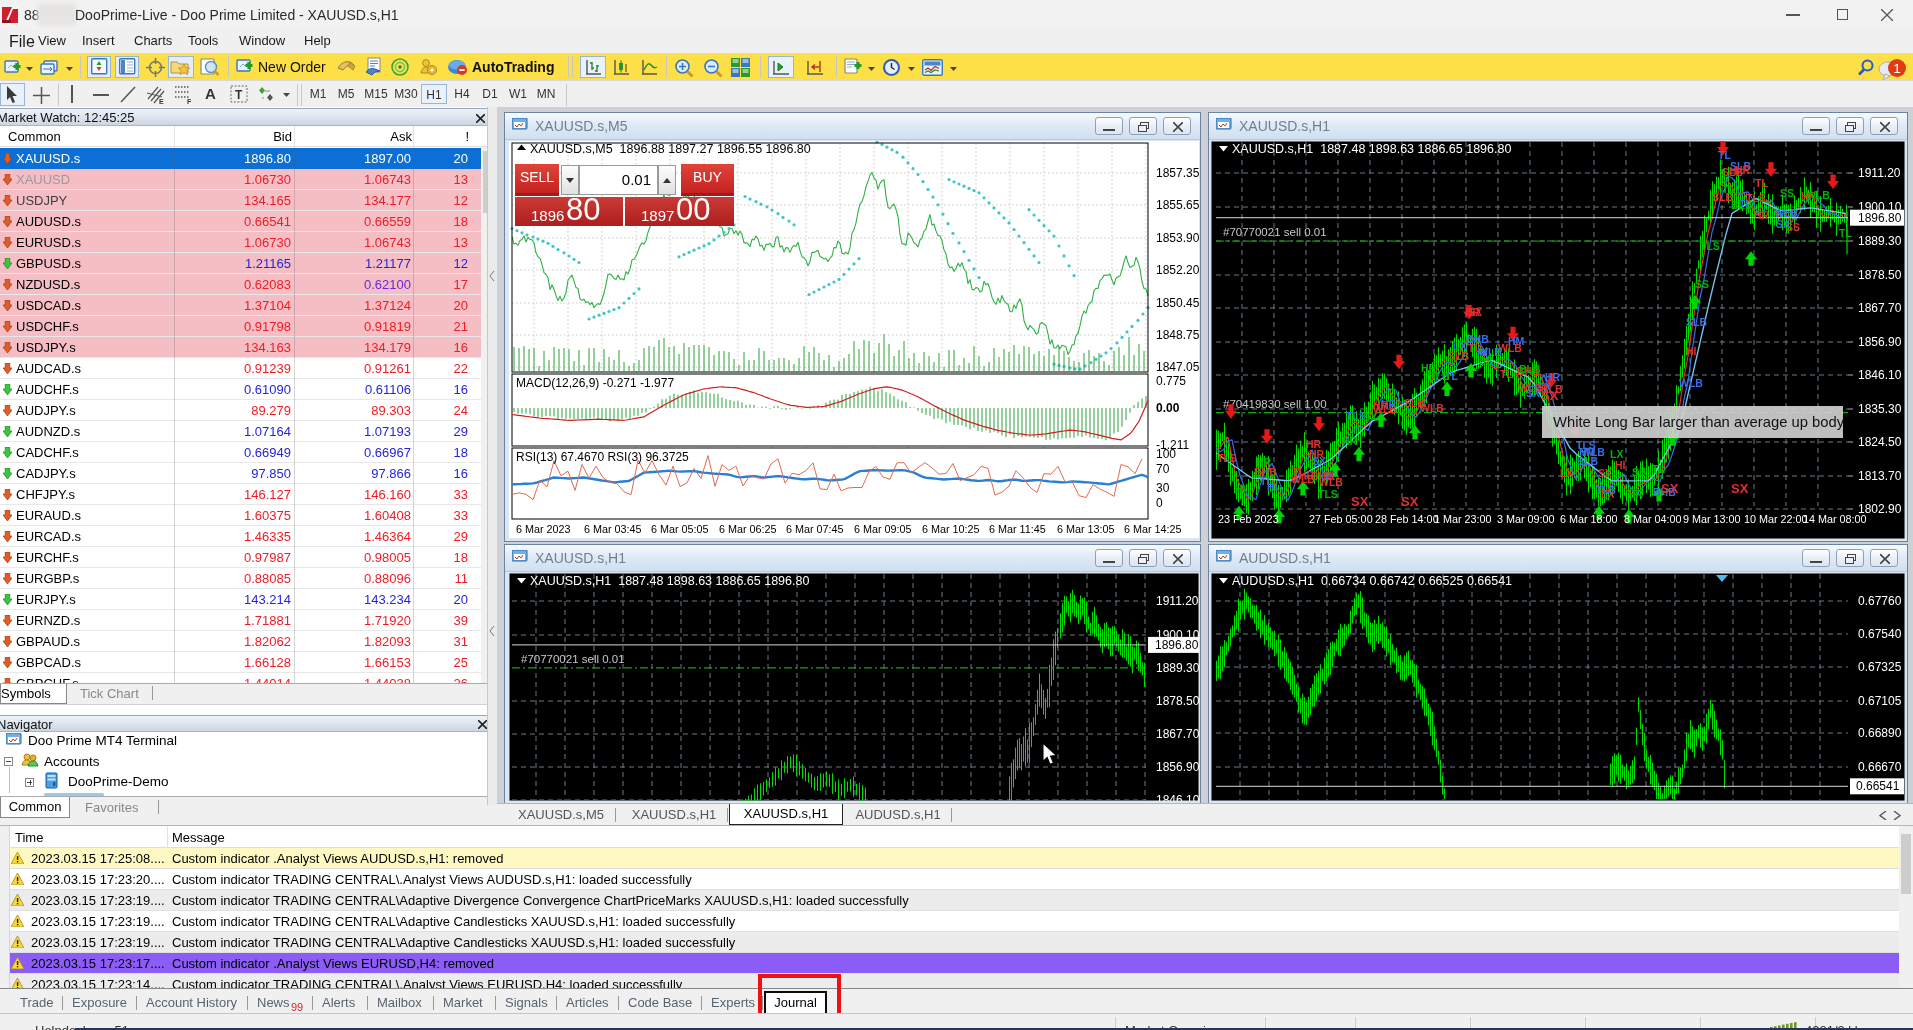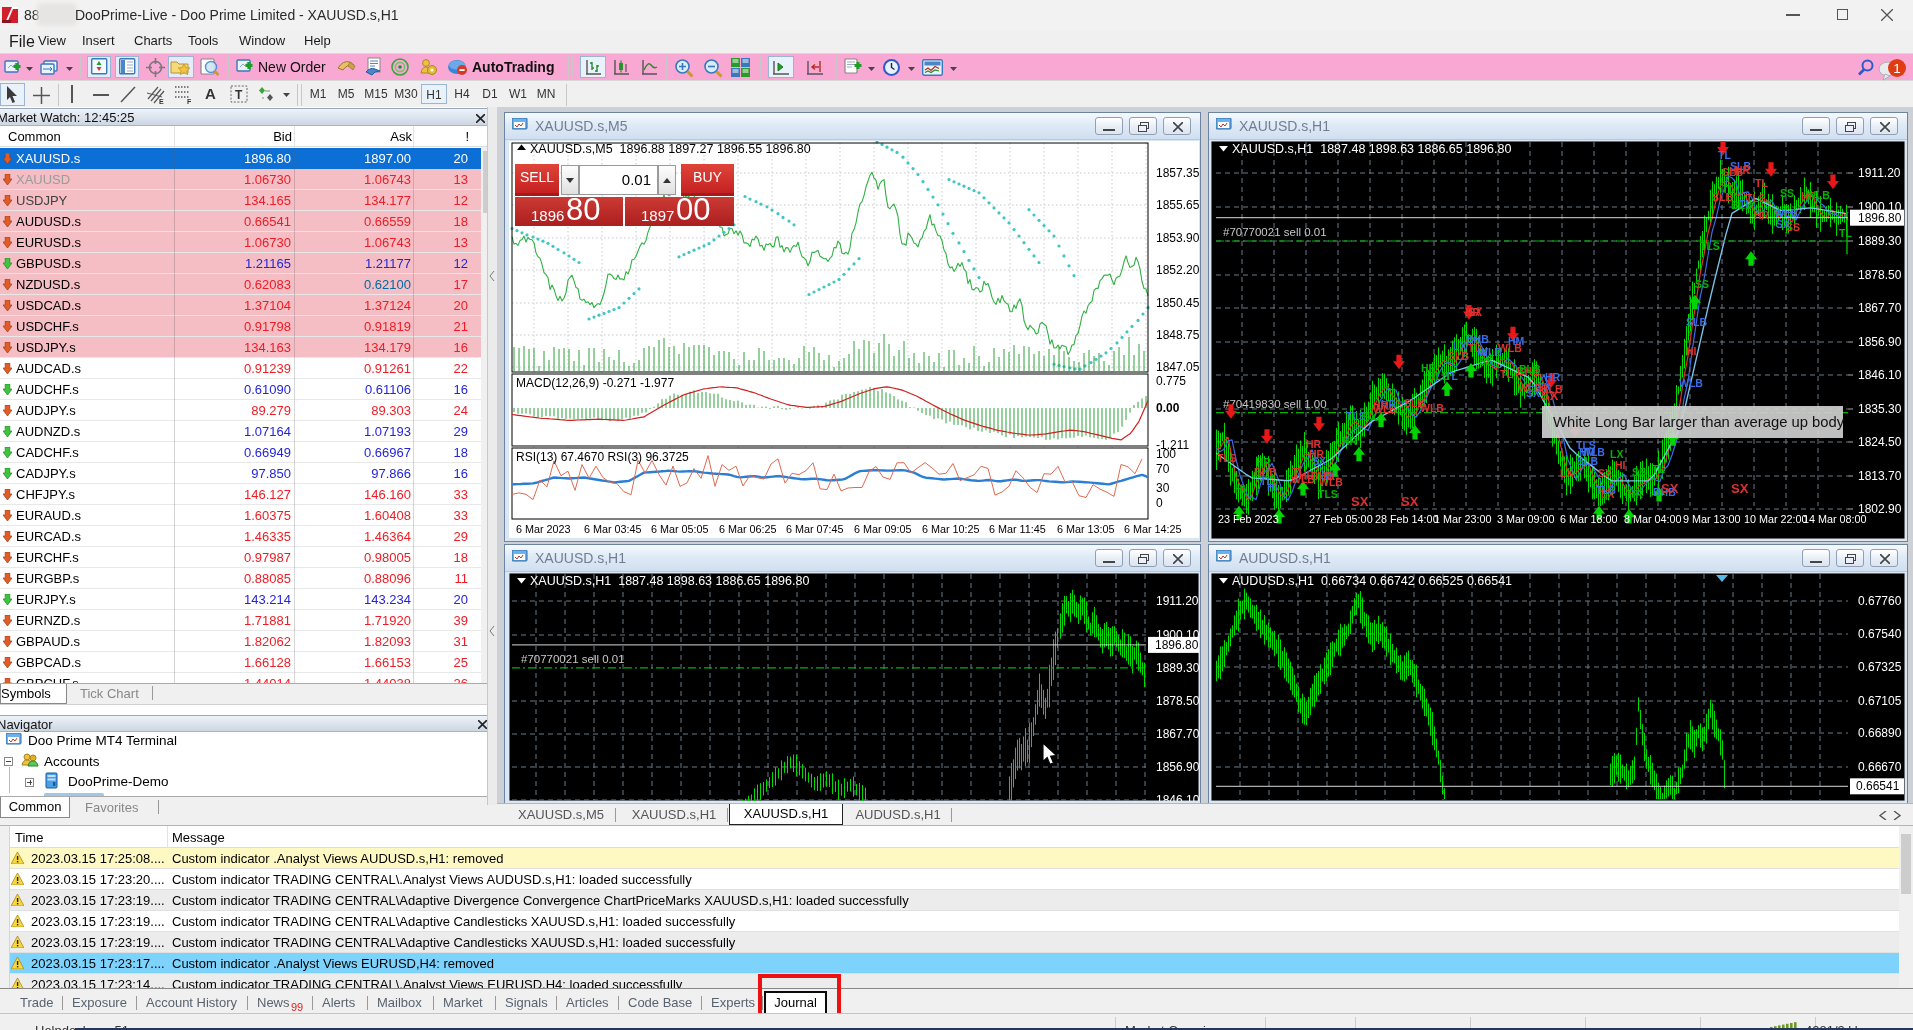--- a/index.html
+++ b/index.html
@@ -40,21 +40,21 @@
 </div>
 <div class="abs" style="left:0;top:30px;width:1913px;height:24px;background:#f0f0f0;border-bottom:1px solid #d8d8d8">
     <div class="abs" style="left:9px;top:3px;font-size:16px;color:#1a1a1a">File</div>
     <div class="abs" style="left:38px;top:3px;font-size:13px;color:#1a1a1a">View</div>
     <div class="abs" style="left:82px;top:3px;font-size:13px;color:#1a1a1a">Insert</div>
     <div class="abs" style="left:134px;top:3px;font-size:13px;color:#1a1a1a">Charts</div>
     <div class="abs" style="left:188px;top:3px;font-size:13px;color:#1a1a1a">Tools</div>
     <div class="abs" style="left:239px;top:3px;font-size:13px;color:#1a1a1a">Window</div>
     <div class="abs" style="left:304px;top:3px;font-size:13px;color:#1a1a1a">Help</div>
   </div>
-<div class="abs" style="left:0;top:54px;width:1913px;height:27px;background:#f9a8d4;border-bottom:1px solid #d8d8d8">
+<div class="abs" style="left:0;top:54px;width:1913px;height:27px;background:#fde047;border-bottom:1px solid #d8d8d8">
     <svg class="abs" style="left:4px;top:5px" width="20" height="18">
       <rect x="1" y="2" width="13" height="11" rx="1" fill="#eaf2fb" stroke="#3a78bd" stroke-width="1.4"></rect>
       <path d="M4 9 l3 -3 l2 2 l3 -4" stroke="#8ab" stroke-width="1" fill="none"></path>
       <path d="M13 11 v-7 M9.5 7.5 h7" stroke="#1f9e26" stroke-width="3.2"></path>
     </svg>
     <svg class="abs" style="left:26px;top:13px" width="8" height="5">
       <path d="M0 0 h7 l-3.5 4 z" fill="#444"></path>
     </svg>
     <svg class="abs" style="left:40px;top:5px" width="22" height="18">
       <rect x="4" y="2" width="13" height="10" rx="1" fill="#eaf2fb" stroke="#3a78bd" stroke-width="1.4"></rect>
@@ -326,21 +326,21 @@
       <span class="mwbid" style="color:#2424d8">1.21165</span>
       <span class="mwask" style="color:#2424d8">1.21177</span>
       <span class="mwsp" style="color:#2424d8">12</span>
     </div>
     <div class="mwrow" style="top:167px;background:#f5bdc4;border-bottom:1px solid #e8e8e8">
       <svg class="arrw" viewBox="0 0 9 11">
         <path d="M2.2 0 h4.6 v5 h2.2 L4.5 11 L0 5 h2.2 z" fill="#e25c28" stroke="#9c3a10" stroke-width="0.7"></path>
       </svg>
       <span class="mwsym" style="color:#000">NZDUSD.s</span>
       <span class="mwbid" style="color:#ee1c25">0.62083</span>
-      <span class="mwask" style="color:#0369a1">0.62100</span>
+      <span class="mwask" style="color:#6d28d9">0.62100</span>
       <span class="mwsp" style="color:#ee1c25">17</span>
     </div>
     <div class="mwrow" style="top:188px;background:#f5bdc4;border-bottom:1px solid #e8e8e8">
       <svg class="arrw" viewBox="0 0 9 11">
         <path d="M2.2 0 h4.6 v5 h2.2 L4.5 11 L0 5 h2.2 z" fill="#e25c28" stroke="#9c3a10" stroke-width="0.7"></path>
       </svg>
       <span class="mwsym" style="color:#000">USDCAD.s</span>
       <span class="mwbid" style="color:#ee1c25">1.37104</span>
       <span class="mwask" style="color:#ee1c25">1.37124</span>
       <span class="mwsp" style="color:#ee1c25">20</span>
@@ -2089,21 +2089,21 @@
     </div>
     <div class="journ-row" style="left:10px;top:106px;background:#ececec;border-bottom:1px solid #e0e0e0">
       <svg class="warn" viewBox="0 0 13 12">
         <path d="M6.5 0 L13 12 H0 Z" fill="#f8d73e" stroke="#a8881a" stroke-width="0.8"></path>
         <rect x="5.9" y="4" width="1.4" height="4" fill="#222"></rect>
         <rect x="5.9" y="9" width="1.4" height="1.4" fill="#222"></rect>
       </svg>
       <span class="jtime">2023.03.15 17:23:19....</span>
       <span class="jmsg">Custom indicator TRADING CENTRAL\Adaptive Candlesticks XAUUSD.s,H1: loaded successfully</span>
     </div>
-    <div class="journ-row" style="left:10px;top:127px;background:#7dd3fc;border-bottom:1px solid #e0e0e0">
+    <div class="journ-row" style="left:10px;top:127px;background:#8b5cf6;border-bottom:1px solid #e0e0e0">
       <svg class="warn" viewBox="0 0 13 12">
         <path d="M6.5 0 L13 12 H0 Z" fill="#f8d73e" stroke="#a8881a" stroke-width="0.8"></path>
         <rect x="5.9" y="4" width="1.4" height="4" fill="#222"></rect>
         <rect x="5.9" y="9" width="1.4" height="1.4" fill="#222"></rect>
       </svg>
       <span class="jtime">2023.03.15 17:23:17....</span>
       <span class="jmsg">Custom indicator .Analyst Views EURUSD,H4: removed</span>
     </div>
     <div class="journ-row" style="left:10px;top:148px;background:#ececec;border-bottom:1px solid #e0e0e0">
       <svg class="warn" viewBox="0 0 13 12">

